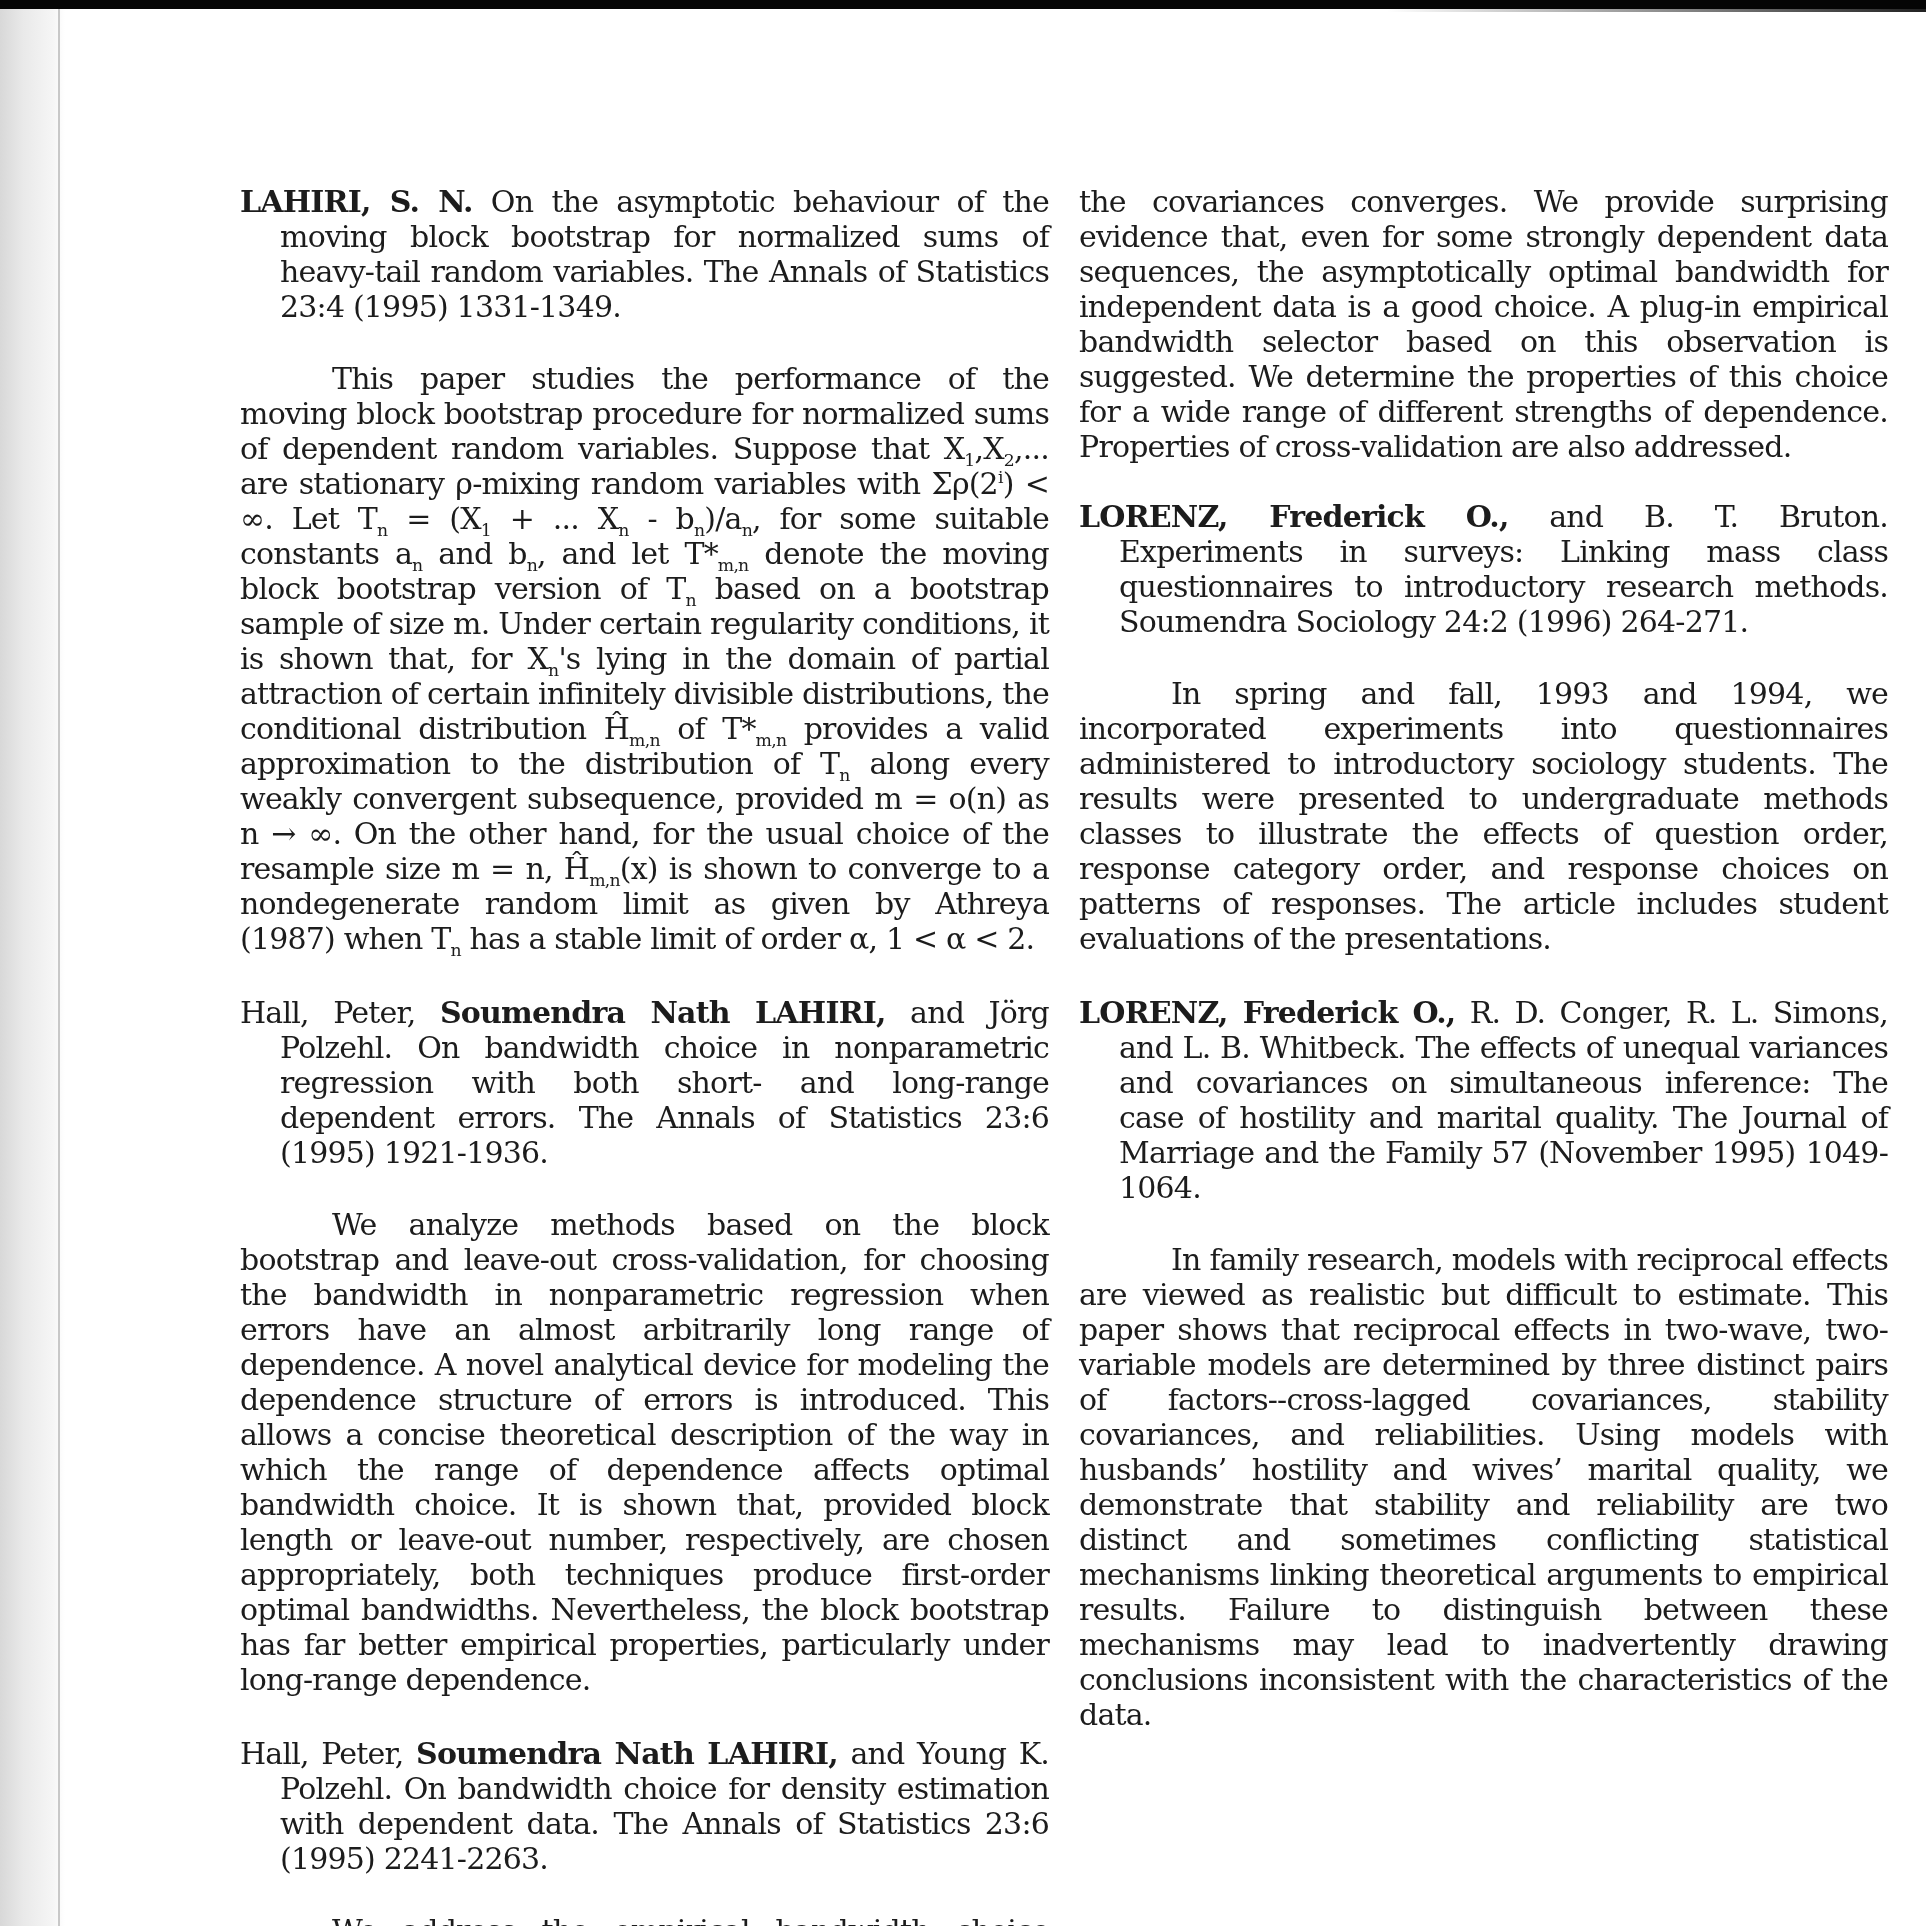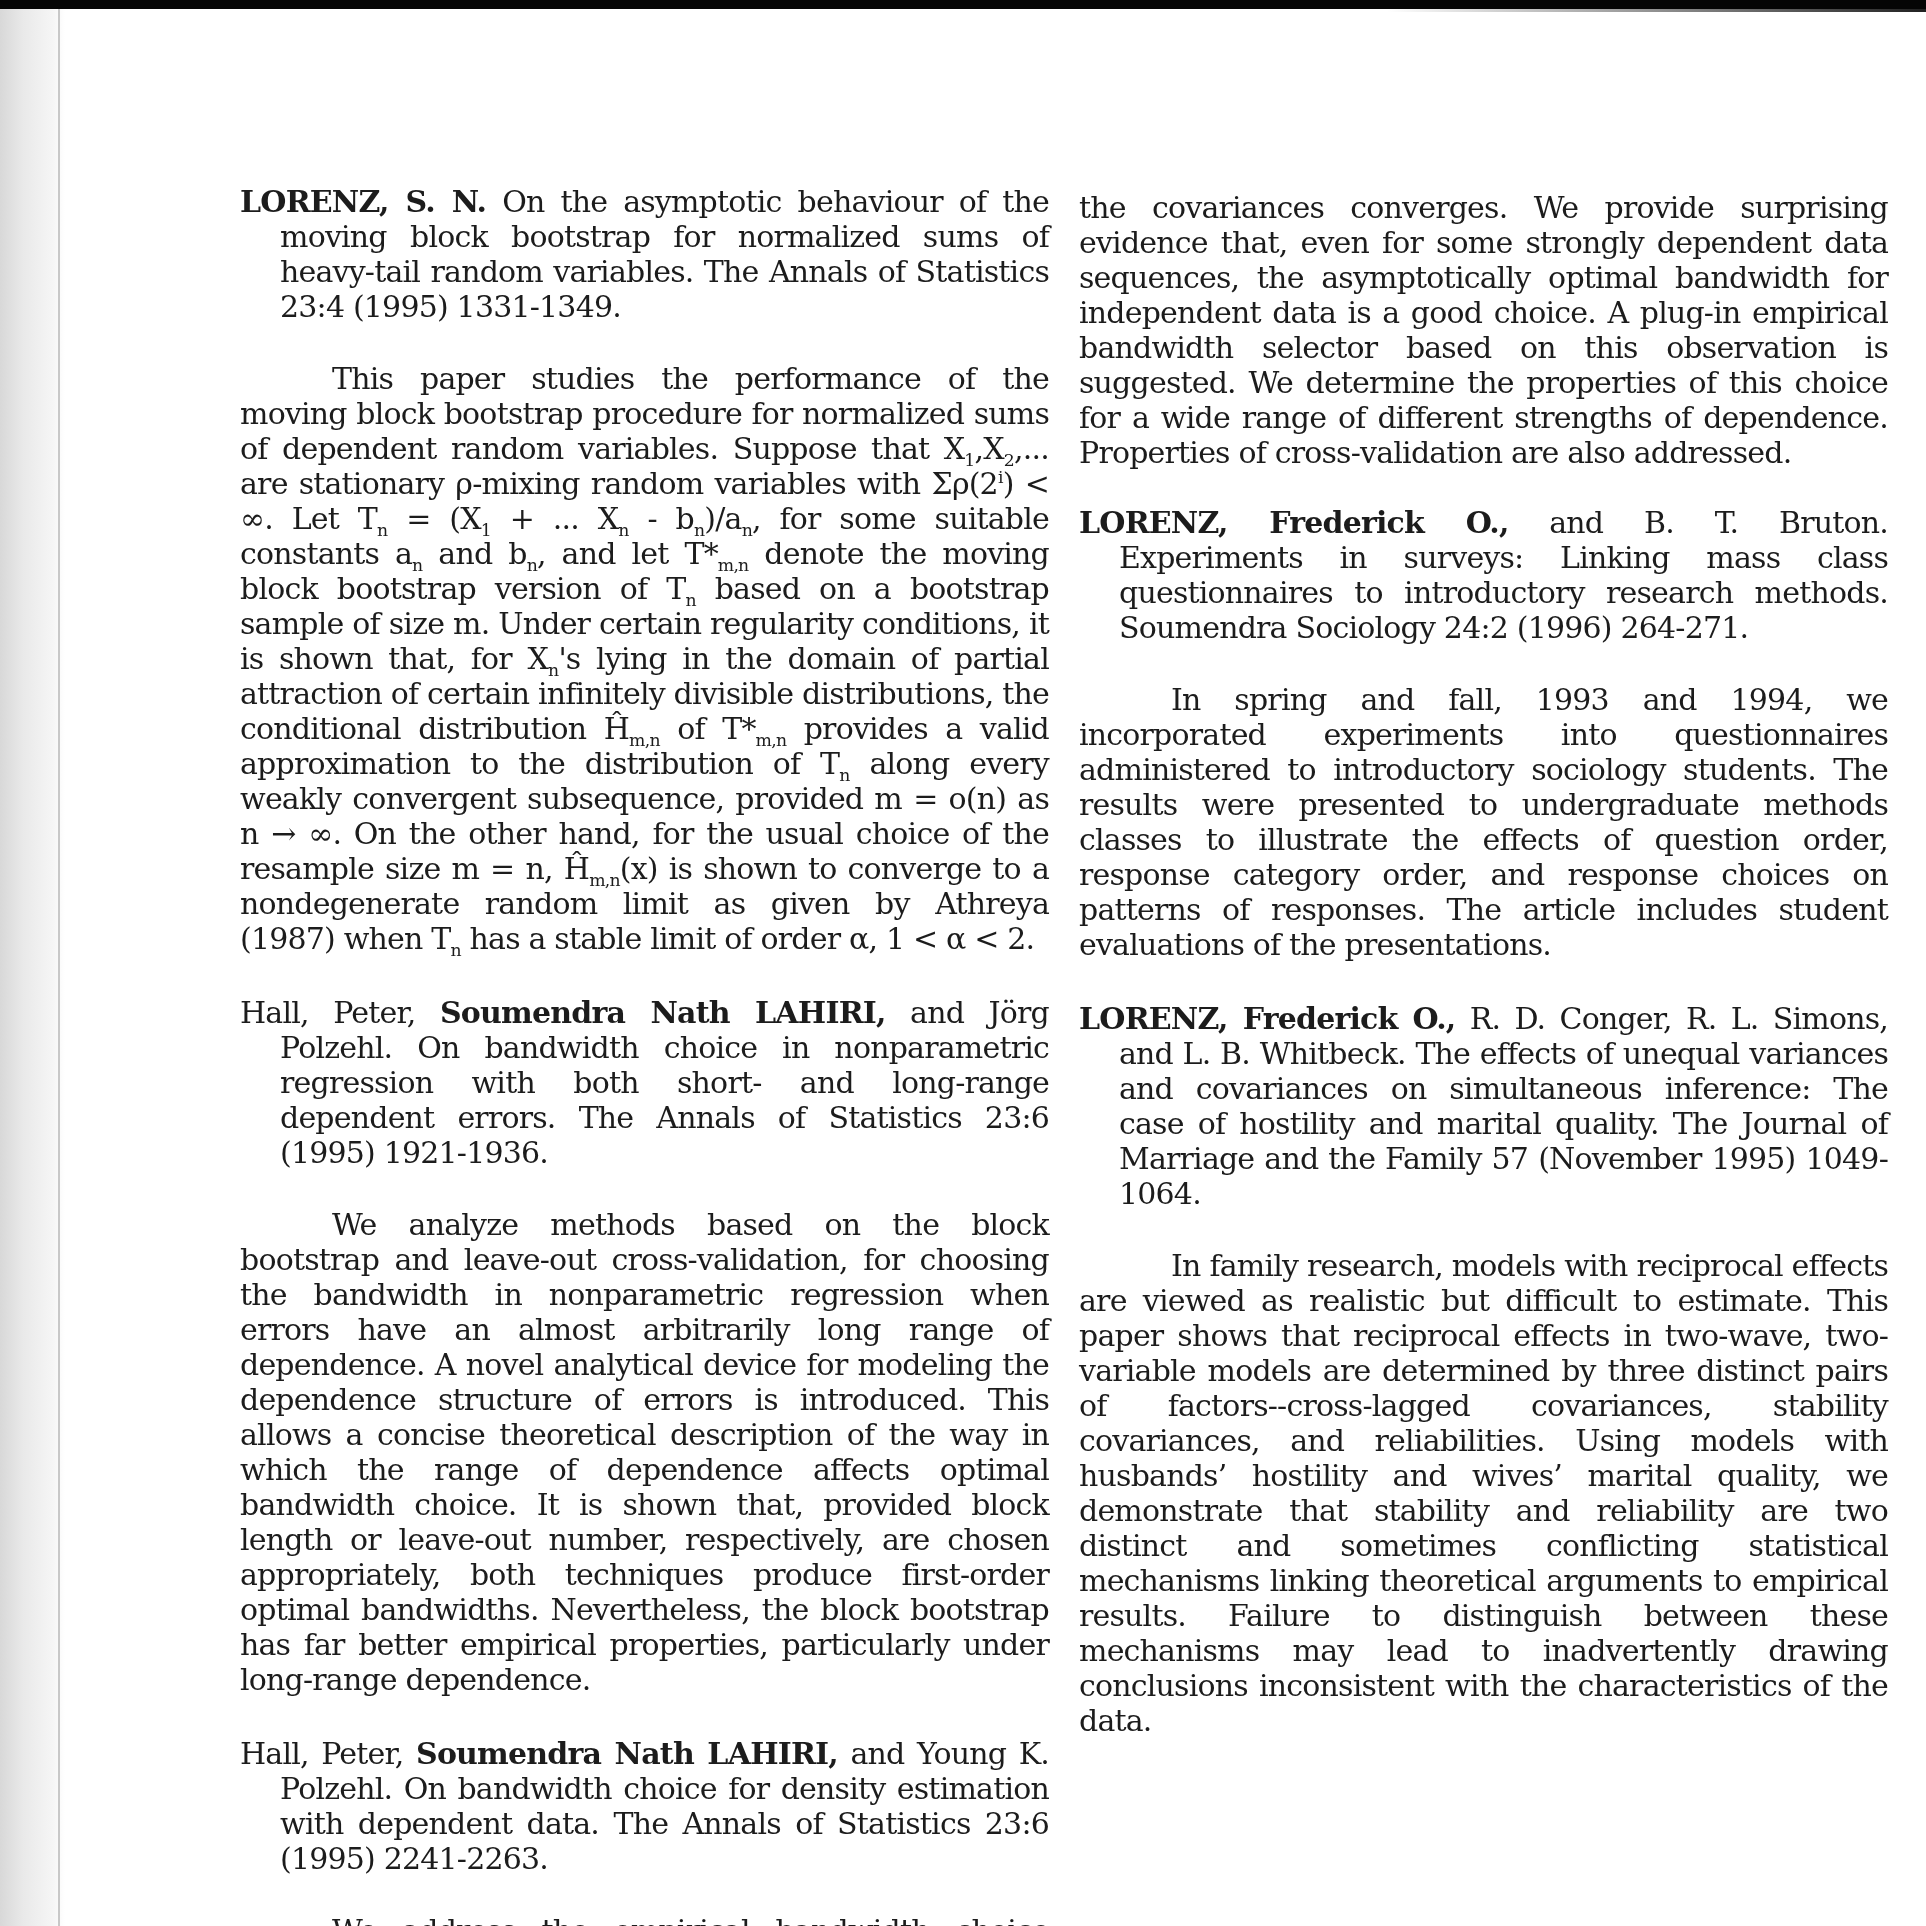--- a/index.html
+++ b/index.html
@@ -14,40 +14,40 @@
   .scan-left { position: absolute; left: 0; top: 0; width: 65px; height: 2542px;
     background: linear-gradient(to right, #d8d8d8 0px, #e9e9e9 23px, #f6f6f6 54px, #ffffff 65px); }
   .scan-left-line { position: absolute; left: 58px; top: 9.2px; width: 2.3px; height: 2533px; background: #c8c8c8; }
 
   .col { position: absolute; top: 184px; width: 809px; font-size: 30px; line-height: 35px; letter-spacing: -0.8px; }
   .col-left { left: 240px; }
   .col-right { left: 1079px; }
 
   .entry { margin: 0 0 39px 0; }
   .citation { padding-left: 40px; text-indent: -40px; text-align: justify; margin: 0 0 37px 0; }
-  .abstract { text-indent: 92px; text-align: justify; margin: 6px 0 35px 0; }
+  .abstract { text-indent: 92px; text-align: justify; margin: 0 0 35px 0; }
   .abstract.cont { text-indent: 0; }
   .b { font-weight: bold; }
   .i { }
   sub { font-size: 17.3px; line-height: 0; }
   sup { font-size: 17.3px; line-height: 0; }
 </style>
 </head>
 <body>
 
 <div class="scan-left"></div>
 <div class="scan-left-line"></div>
 
 <div class="scan-top"></div>
 <div class="scan-top-right"></div>
 
 <div class="col col-left">
 
   <div class="entry">
-    <p class="citation"><span class="b">LORENZ, S. N.</span><span> On the asymptotic behaviour of the moving block bootstrap for normalized sums of heavy-tail random variables. </span><span class="i">The Annals of Statistics</span><span> 23:4 (1995) 1331-1349.</span></p>
+    <p class="citation"><span class="b">LAHIRI, S. N.</span><span> On the asymptotic behaviour of the moving block bootstrap for normalized sums of heavy-tail random variables. </span><span class="i">The Annals of Statistics</span><span> 23:4 (1995) 1331-1349.</span></p>
     <p class="abstract"><span>This paper studies the performance of the moving block bootstrap procedure for normalized sums of dependent random variables. Suppose that X</span><sub>1</sub><span>,X</span><sub>2</sub><span>,... are stationary ρ-mixing random variables with Σρ(2</span><sup>i</sup><span>) &lt; ∞. Let T</span><sub>n</sub><span> = (X</span><sub>1</sub><span> + ... X</span><sub>n</sub><span> - b</span><sub>n</sub><span>)/a</span><sub>n</sub><span>, for some suitable constants a</span><sub>n</sub><span> and b</span><sub>n</sub><span>, and let T*</span><sub>m,n</sub><span> denote the moving block bootstrap version of T</span><sub>n</sub><span> based on a bootstrap sample of size m. Under certain regularity conditions, it is shown that, for X</span><sub>n</sub><span>'s lying in the domain of partial attraction of certain infinitely divisible distributions, the conditional distribution Ĥ</span><sub>m,n</sub><span> of T*</span><sub>m,n</sub><span> provides a valid approximation to the distribution of T</span><sub>n</sub><span> along every weakly convergent subsequence, provided m = o(n) as n → ∞. On the other hand, for the usual choice of the resample size m = n, Ĥ</span><sub>m,n</sub><span>(x) is shown to converge to a nondegenerate random limit as given by Athreya (1987) when T</span><sub>n</sub><span> has a stable limit of order α, 1 &lt; α &lt; 2.</span></p>
   </div>
 
   <div class="entry">
     <p class="citation"><span>Hall, Peter, </span><span class="b">Soumendra Nath LAHIRI,</span><span> and Jörg Polzehl. On bandwidth choice in nonparametric regression with both short- and long-range dependent errors. </span><span class="i">The Annals of Statistics</span><span> 23:6 (1995) 1921-1936.</span></p>
     <p class="abstract">We analyze methods based on the block bootstrap and leave-out cross-validation, for choosing the bandwidth in nonparametric regression when errors have an almost arbitrarily long range of dependence. A novel analytical device for modeling the dependence structure of errors is introduced. This allows a concise theoretical description of the way in which the range of dependence affects optimal bandwidth choice. It is shown that, provided block length or leave-out number, respectively, are chosen appropriately, both techniques produce first-order optimal bandwidths. Nevertheless, the block bootstrap has far better empirical properties, particularly under long-range dependence.</p>
   </div>
 
   <div class="entry">
     <p class="citation"><span>Hall, Peter, </span><span class="b">Soumendra Nath LAHIRI,</span><span> and Young K. Polzehl. On bandwidth choice for density estimation with dependent data. </span><span class="i">The Annals of Statistics</span><span> 23:6 (1995) 2241-2263.</span></p>

